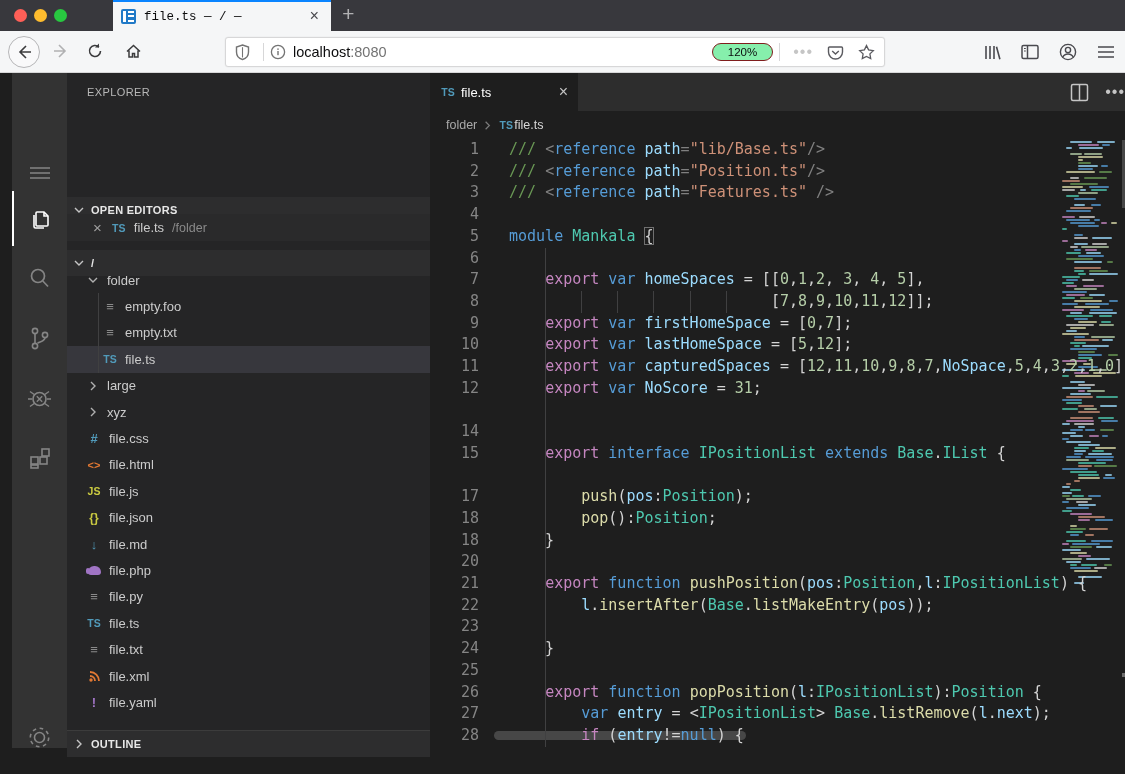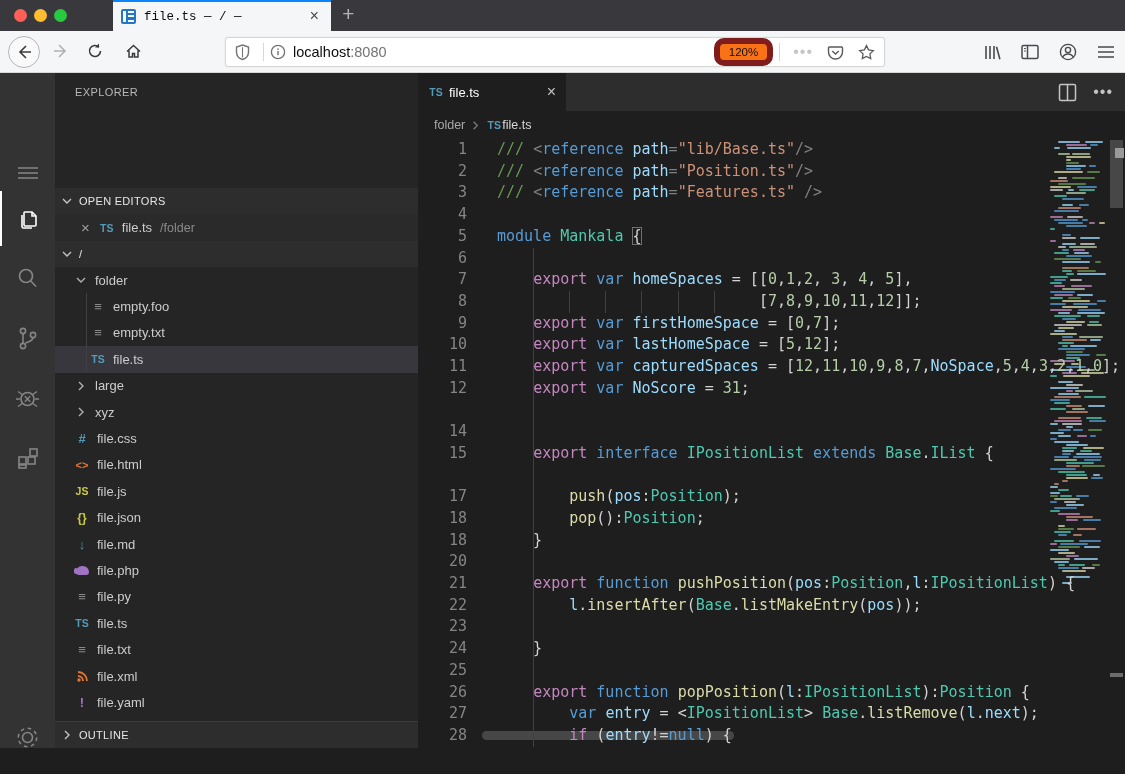--- a/index.html
+++ b/index.html
@@ -21,32 +21,32 @@
   .toolbar{position:absolute;left:0;top:31px;width:1125px;height:42px;background:#f5f6f7;border-bottom:1px solid #d7d7d8;box-sizing:border-box;}
   .navbtn{position:absolute;top:5px;width:30px;height:30px;display:flex;align-items:center;justify-content:center;color:#3b3b3d;}
   .navbtn.back{left:8px;border:1px solid #b6b6b8;border-radius:50%;background:#f9f9fa;}
   .navbtn.fwd{left:46px;color:#b1b1b3;}
   .navbtn.reload{left:80px;}
   .navbtn.home{left:118px;}
   .urlbar{position:absolute;left:225px;top:6px;width:660px;height:30px;background:#fff;border:1px solid #d7d7d8;border-radius:3px;box-sizing:border-box;display:flex;align-items:center;box-shadow:0 0 0 0.5px rgba(0,0,0,.04);}
   .urlbar .sep{width:1px;height:18px;background:#d7d7d8;margin:0 6px;}
   .urlbar .host{font-size:14.5px;color:#0c0c0d;}
   .urlbar .port{font-size:14.5px;color:#737373;}
-  .zoompill{margin-left:auto;border:6px solid #7f1d1d;border-radius:10px;font-size:11.5px;color:#0c0c0d;padding:2px 9px;background:#f97316;}
+  .zoompill{margin-left:auto;border:1px solid #7f1d1d;border-radius:10px;font-size:11.5px;color:#0c0c0d;padding:2px 15px;background:#86efac;}
   .uicon{color:#5a5a5f;margin:0 7px;display:flex;align-items:center;}
   .ricons{position:absolute;top:6px;right:0;display:flex;align-items:center;height:30px;}
   .ricons .uicon{margin:0 10px;color:#4a4a4f;}
   
-  #vscode{position:absolute;left:0;top:73px;width:917px;height:675px;background:#0f766e;}
+  #vscode{position:absolute;left:12px;top:73px;width:917px;height:675px;background:#0f766e;}
   .activitybar{position:absolute;left:0;top:0;width:55px;height:675px;background:#333333;}
   .abar-item{position:absolute;left:0;width:55px;height:55px;display:flex;align-items:center;justify-content:center;color:#858585;}
   .abar-item.active{color:#fff;border-left:2px solid #fff;box-sizing:border-box;}
   .sidebar{position:absolute;left:55px;top:0;width:363px;height:675px;background:#252526;color:#cccccc;font-size:13px;}
   .sb-title{position:absolute;left:20px;top:13px;font-size:11px;letter-spacing:.4px;color:#b8b8b8;}
-  .sb-header{position:absolute;left:0;width:363px;height:26px;background:#2d2d2e;display:flex;align-items:center;font-weight:normal;font-size:11px;letter-spacing:.3px;color:#e7e7e7;}
+  .sb-header{position:absolute;left:0;width:363px;height:26px;background:#2d2d2e;display:flex;align-items:center;font-weight:bold;font-size:11px;letter-spacing:.3px;color:#e7e7e7;margin-top:9px;}
   .sb-header .chev{margin:0 4px 0 4px;color:#c5c5c5;}
   .oe-row{position:absolute;left:0;top:141px;width:363px;height:27px;background:#2a2a2b;display:flex;align-items:center;}
   .oe-close{color:#a0a0a0;font-size:15px;margin:0 8px 0 26px;}
   .oe-path{color:#8a8a8a;margin-left:8px;font-size:12.5px;}
   .tree{position:absolute;left:0;top:194px;width:363px;}
   .trow{height:26.4px;display:flex;align-items:center;position:relative;color:#cccccc;}
   .trow.lvl1{padding-left:18px;}
   .trow.lvl2{padding-left:34px;}
   .trow.sel{background:#37373d;}
   .trow.guided:before{content:"";position:absolute;left:31px;top:0;bottom:0;width:1px;background:#404041;}

